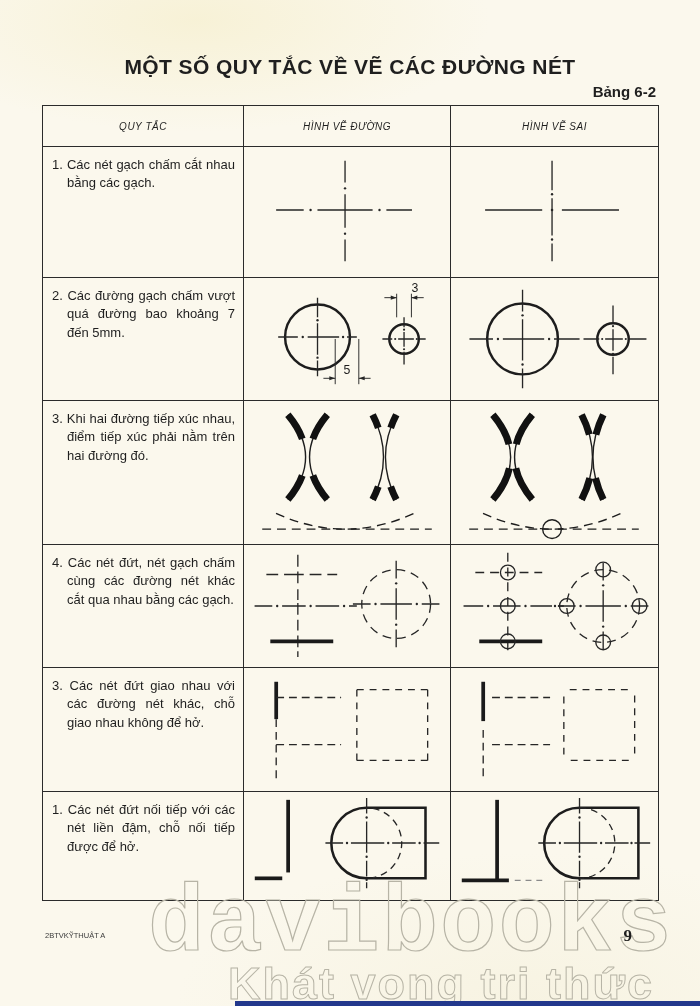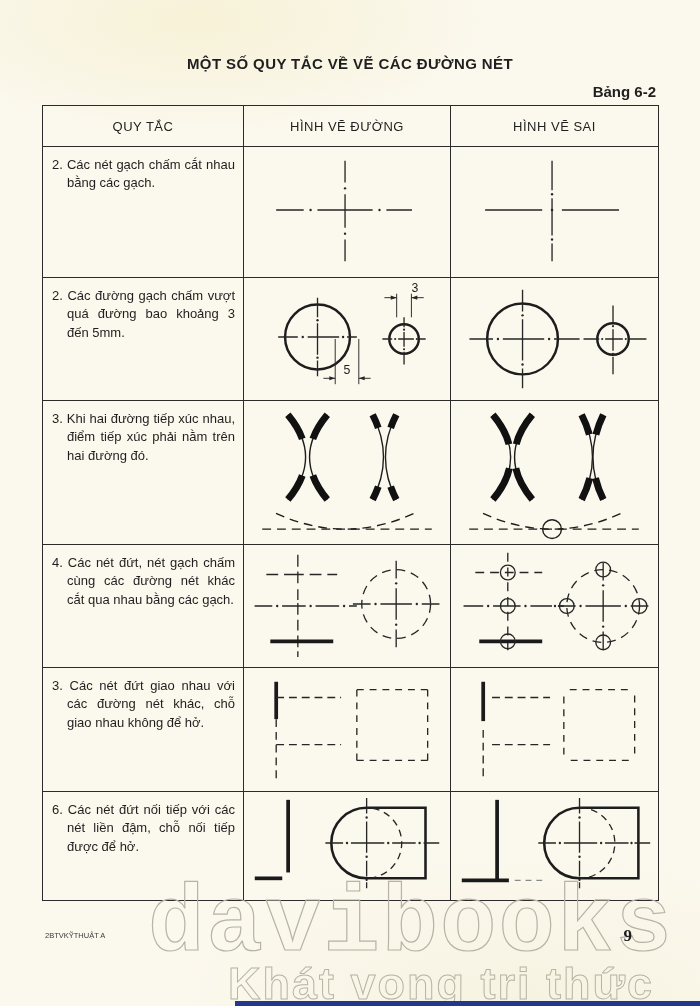--- a/index.html
+++ b/index.html
@@ -7,36 +7,36 @@
     width:700px;height:1006px;position:relative;overflow:hidden;
     background:
       radial-gradient(ellipse 420px 160px at 28% 2%, rgba(244,236,196,.55), rgba(244,236,196,0) 70%),
       radial-gradient(ellipse 500px 220px at 75% 100%, rgba(240,234,205,.35), rgba(240,234,205,0) 70%),
       #fbf8ed;
     font-family:"Liberation Sans", sans-serif;
     color:#1f1f1f;
   }
   .page-title{
     position:absolute;top:55px;left:0;width:100%;
-    text-align:center;font-weight:bold;font-size:15px;letter-spacing:.4px;
+    text-align:center;font-weight:bold;font-size:21px;letter-spacing:.4px;
   }
   .table-label{
     position:absolute;top:83px;right:44px;
     font-weight:bold;font-size:15px;
   }
   table.rules{
     position:absolute;left:42px;top:105px;
     border-collapse:collapse;table-layout:fixed;z-index:1;
   }
   table.rules td, table.rules th{
     border:1.5px solid #2b2b2b;padding:0;vertical-align:top;
     background:transparent;
   }
   col.c1{width:201px;} col.c2{width:207px;} col.c3{width:208px;}
-  tr.hdr th{height:40px;vertical-align:middle;font-weight:normal;font-size:13px;letter-spacing:.5px;text-align:center;}
+  tr.hdr th{height:40px;vertical-align:middle;font-weight:normal;font-size:10px;letter-spacing:.5px;text-align:center;font-style:italic;}
   td.rule{font-size:13px;line-height:1.42;}
   td.rule .txt{padding:9px 8px 0 9px;text-indent:-15px;padding-left:24px;text-align:justify;}
   td.fig{text-align:center;vertical-align:middle;}
   svg{display:block;margin:0 auto;}
   svg .thin{stroke:#262626;stroke-width:1.35;fill:none;}
   svg .hair{stroke:#2e2e2e;stroke-width:1;fill:none;}
   svg .circ{stroke:#1d1d1d;stroke-width:2.5;fill:none;}
   svg .out{stroke:#1d1d1d;stroke-width:2.6;fill:none;}
   svg .thick{stroke:#1a1a1a;stroke-width:3.8;fill:none;}
   svg .xthin{stroke:#1d1d1d;stroke-width:1.4;fill:none;}
@@ -66,21 +66,21 @@
     </colgroup>
   <tbody>
       <tr class="hdr">
     <th>QUY TẮC</th>
     <th>HÌNH VẼ ĐƯỜNG</th>
     <th>HÌNH VẼ SAI</th>
   </tr>
 
   <tr>
     <td class="rule" style="height:130px">
-          <div class="txt">2. Các nét gạch chấm cắt nhau bằng các gạch.</div>
+          <div class="txt">1. Các nét gạch chấm cắt nhau bằng các gạch.</div>
         </td>
     <td class="fig">
       <svg width="205" height="126" viewBox="0 0 205 128">
         <path class="thin" d="M30 64H58 M72 64H128 M142 64H168"></path>
         <circle class="dot" cx="65" cy="64" r="1.2"></circle>
             <circle class="dot" cx="135" cy="64" r="1.2"></circle>
         <path class="thin" d="M100 14V36 M100 48V82 M100 94V116"></path>
         <circle class="dot" cx="100" cy="42" r="1.2"></circle>
             <circle class="dot" cx="100" cy="88" r="1.2"></circle>
       </svg>
@@ -91,21 +91,21 @@
         <circle class="dot" cx="100" cy="64" r="1.3"></circle>
         <path class="thin" d="M100 14V44 M100 52V90 M100 98V116"></path>
         <circle class="dot" cx="100" cy="48" r="1.2"></circle>
             <circle class="dot" cx="100" cy="94" r="1.2"></circle>
       </svg>
     </td>
   </tr>
 
   <tr>
     <td class="rule" style="height:122px">
-          <div class="txt">2. Các đường gạch chấm vượt quá đường bao khoảng 3 đến 5mm.</div>
+          <div class="txt">2. Các đường gạch chấm vượt quá đường bao khoảng 7 đến 5mm.</div>
         </td>
     <td class="fig">
       <svg width="205" height="118" viewBox="0 0 205 120">
         <circle class="circ" cx="72" cy="60" r="33"></circle>
         <path class="thin" d="M32 60H52 M62 60H94 M102 60H112"></path>
         <circle class="dot" cx="57" cy="60" r="1.2"></circle>
             <circle class="dot" cx="98" cy="60" r="1.2"></circle>
         <path class="thin" d="M72 20V40 M72 46V78 M72 84V100"></path>
         <circle class="dot" cx="72" cy="43" r="1.2"></circle>
             <circle class="dot" cx="72" cy="81" r="1.2"></circle>
@@ -255,21 +255,21 @@
         <path class="thin" d="M118 22H178" stroke-dasharray="7 6"></path>
         <path class="thin" d="M184 28V88" stroke-dasharray="7 6"></path>
         <path class="thin" d="M178 94H118" stroke-dasharray="7 6"></path>
         <path class="thin" d="M112 88V28" stroke-dasharray="7 6"></path>
       </svg>
     </td>
   </tr>
 
   <tr>
     <td class="rule" style="height:108px">
-          <div class="txt">6. Các nét đứt nối tiếp với các nét liền đậm, chỗ nối tiếp được để hở.</div>
+          <div class="txt">1. Các nét đứt nối tiếp với các nét liền đậm, chỗ nối tiếp được để hở.</div>
         </td>
     <td class="fig">
       <svg width="205" height="104" viewBox="0 0 205 106">
         <path class="thick" d="M42 8V82" stroke-width="3.6"></path>
         <path class="thick" d="M8 88H36" stroke-width="3.6"></path>
         <path class="out" d="M182 16 H122 A36 36 0 0 0 122 88 H182 Z"></path>
         <path class="thin" d="M80 52H98 M106 52H140 M148 52H172 M180 52H196"></path>
         <circle class="dot" cx="102" cy="52" r="1.2"></circle>
             <circle class="dot" cx="144" cy="52" r="1.2"></circle>
             <circle class="dot" cx="176" cy="52" r="1.2"></circle>

